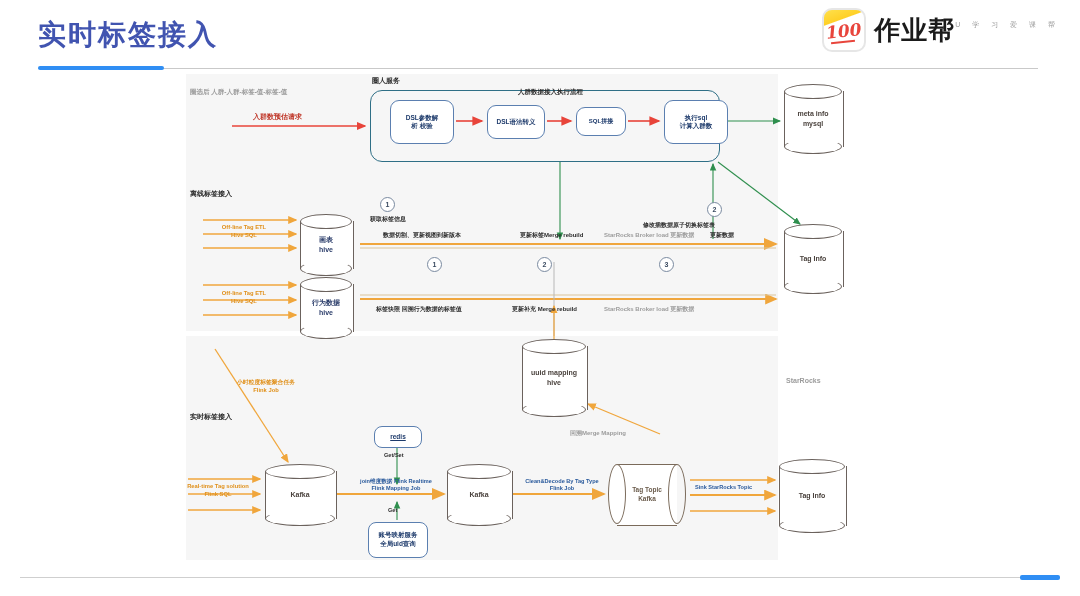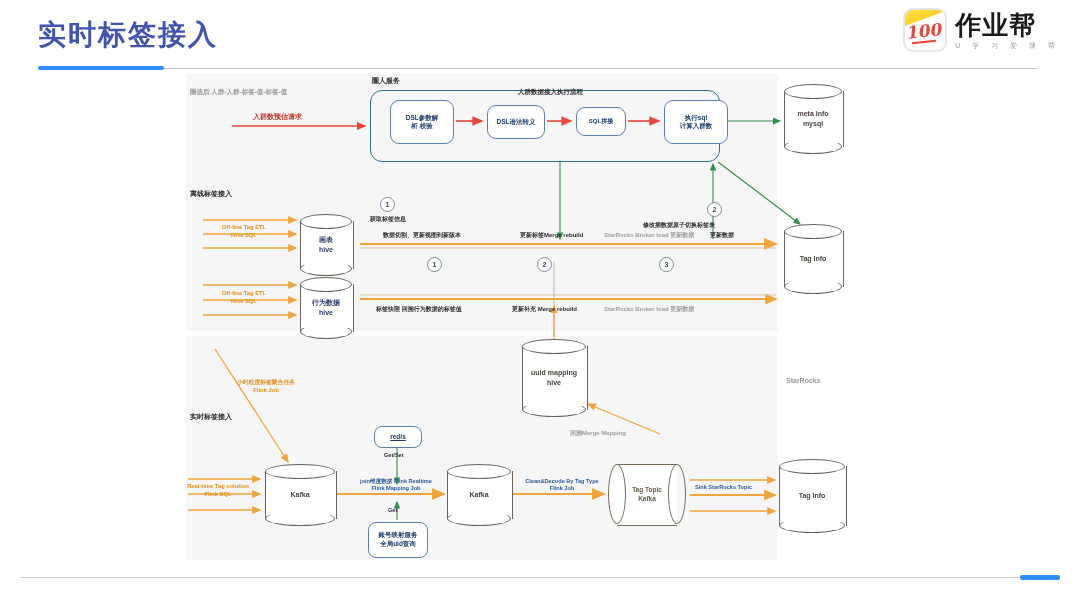--- a/index.html
+++ b/index.html
@@ -30,21 +30,21 @@
   }
   .logo-mark .hundred{
     font-family:"DejaVu Serif","Liberation Serif",serif;
     font-style:italic;font-weight:700;font-size:17px;color:#e8453c;
     transform:rotate(-6deg);line-height:1;margin-top:2px;
   }
   .logo-mark .underline{
     position:absolute;bottom:7px;left:7px;width:24px;height:2px;background:#e8453c;
     transform:rotate(-6deg);
   }
-  .logo-text{display:flex;flex-direction:column;line-height:1;}
+  .logo-text{display:flex;flex-direction:row;line-height:1;}
   .logo-cn{font-size:26px;font-weight:700;color:#1b1b1b;letter-spacing:1px;
     font-family:"DejaVu Sans","Liberation Sans",sans-serif;}
   .logo-sub{font-size:7px;color:#9a9a9a;letter-spacing:5px;margin-top:4px;}
 
   .footer-rule{position:absolute;left:20px;bottom:18px;width:1040px;height:1px;background:#cfcfcf;}
   .footer-accent{position:absolute;right:20px;bottom:16px;width:40px;height:5px;background:#2f8ef4;border-radius:2px;}
 
   
   .canvas{position:absolute;left:0;top:74px;width:1080px;height:500px;}
   .bg-panel{position:absolute;background:#f6f6f6;}

